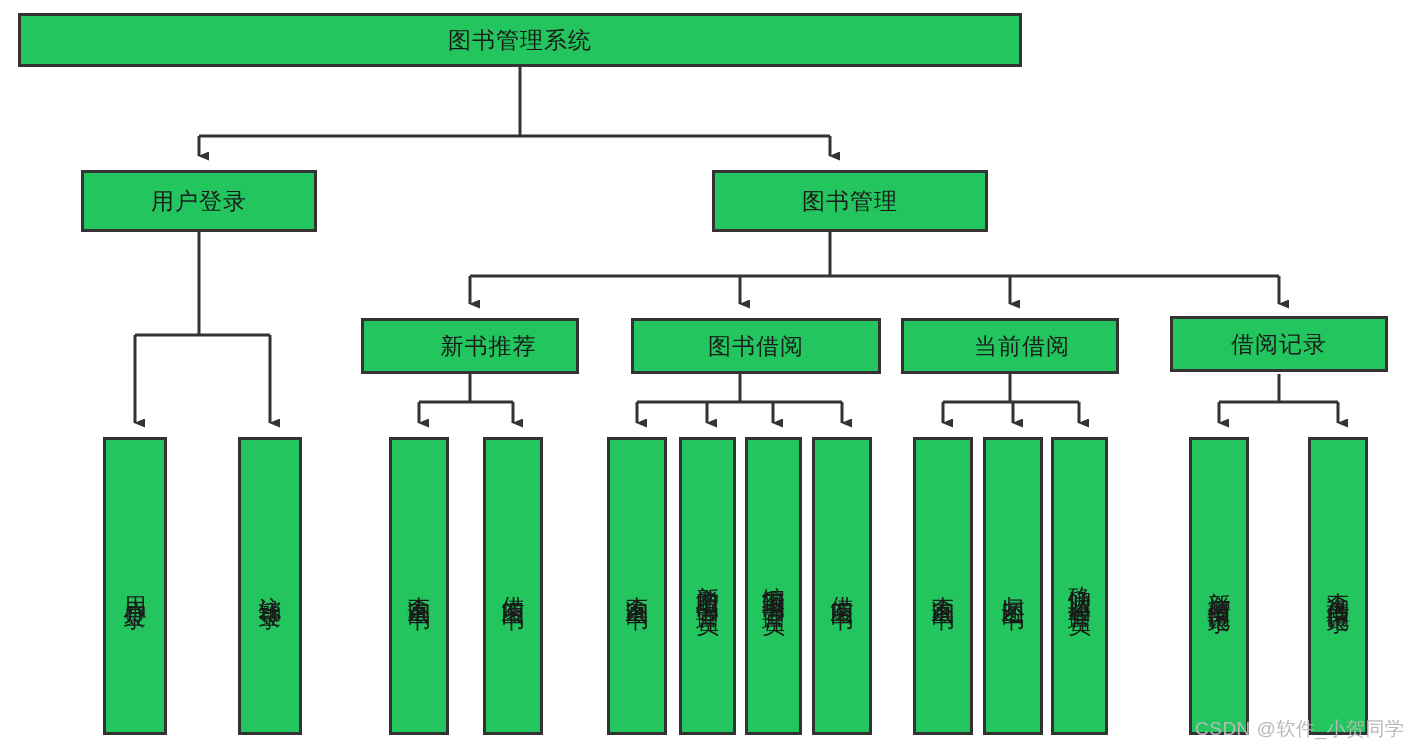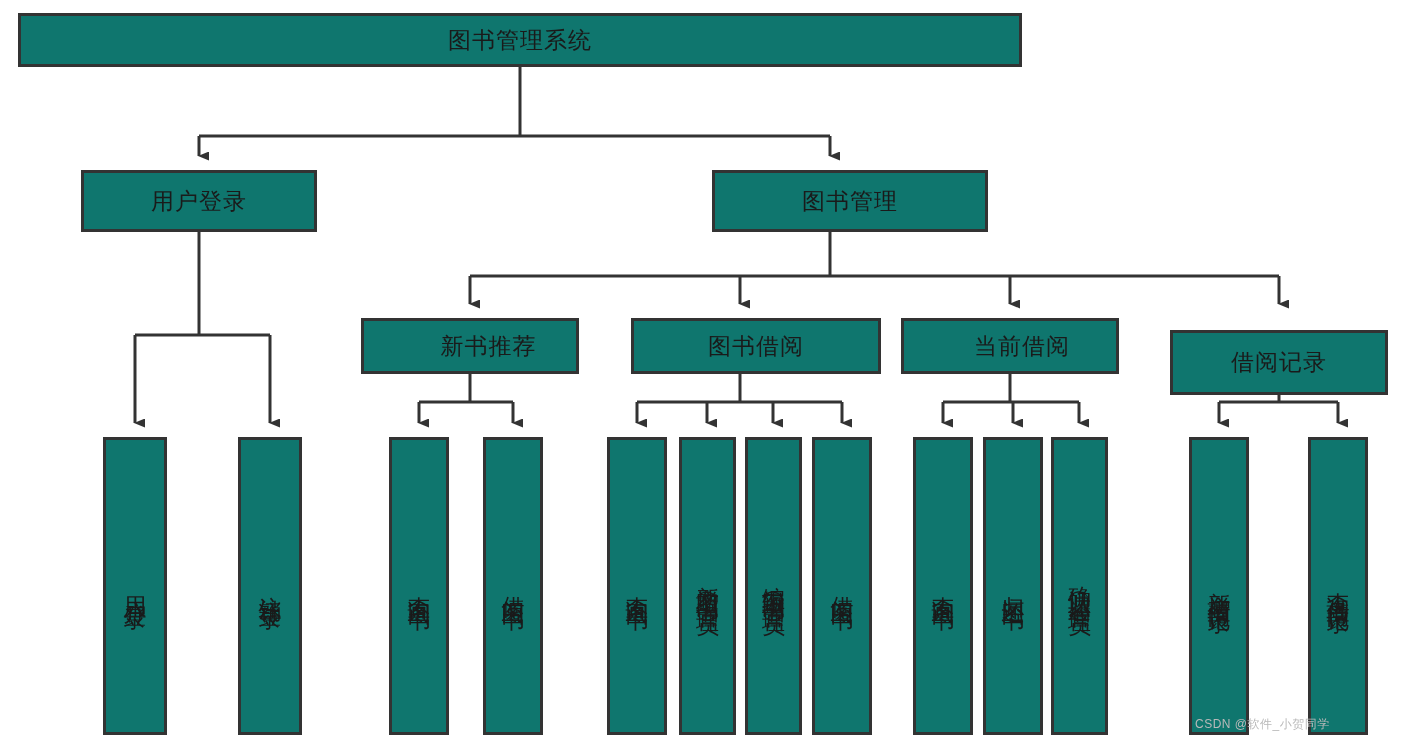--- a/index.html
+++ b/index.html
@@ -23,21 +23,21 @@
     position: absolute;
     left: 0;
     top: 0;
     width: 1405px;
     height: 747px;
     pointer-events: none;
   }
   .node {
     position: absolute;
     box-sizing: border-box;
-    background: #0f766e;
+    background: #22c55e;
     border: 3px solid #333333;
     display: flex;
     align-items: center;
     justify-content: center;
     text-align: center;
   }
   .node .label {
     color: #1a1a1a;
     font-size: 23px;
     letter-spacing: 1px;
@@ -53,21 +53,21 @@
     text-orientation: upright;
     white-space: nowrap;
     letter-spacing: 4px;
     font-size: 23px;
     line-height: 1;
     max-height: 290px;
   }
   .watermark {
     position: absolute;
     color: #b9b9b9;
-    font-size: 12px;
+    font-size: 19px;
     white-space: nowrap;
     letter-spacing: 0.5px;
   }
 </style>
 </head>
 <body>
 
 <div id="diagram-root">
 
   <svg class="connectors" viewBox="0 0 1405 747" xmlns="http://www.w3.org/2000/svg">
@@ -145,21 +145,21 @@
 
   <div class="node" id="n-l3-0" style="left: 361px; top: 318px; width: 218px; height: 56px; padding-left: 37px;">
     <span class="label">新书推荐</span>
   </div>
   <div class="node" id="n-l3-1" style="left: 631px; top: 318px; width: 250px; height: 56px;">
     <span class="label">图书借阅</span>
   </div>
   <div class="node" id="n-l3-2" style="left: 901px; top: 318px; width: 218px; height: 56px; padding-left: 24px;">
     <span class="label">当前借阅</span>
   </div>
-  <div class="node" id="n-l3-3" style="left: 1170px; top: 330px; width: 218px; height: 65px;">
+  <div class="node" id="n-l3-3" style="left: 1170px; top: 316px; width: 218px; height: 56px;">
     <span class="label">借阅记录</span>
   </div>
 
   <div class="node vertical" id="n-leaf-0" style="left: 103px; top: 437px; width: 64px; height: 298px;">
     <span class="label">用户登录</span>
   </div>
   <div class="node vertical" id="n-leaf-1" style="left: 238px; top: 437px; width: 64px; height: 298px;">
     <span class="label">注销登录</span>
   </div>
   <div class="node vertical" id="n-leaf-2" style="left: 389px; top: 437px; width: 60px; height: 298px;">

